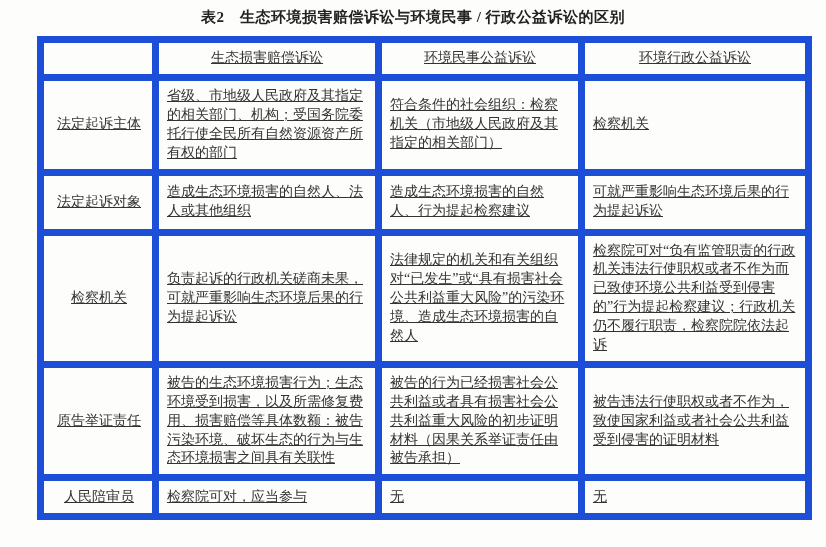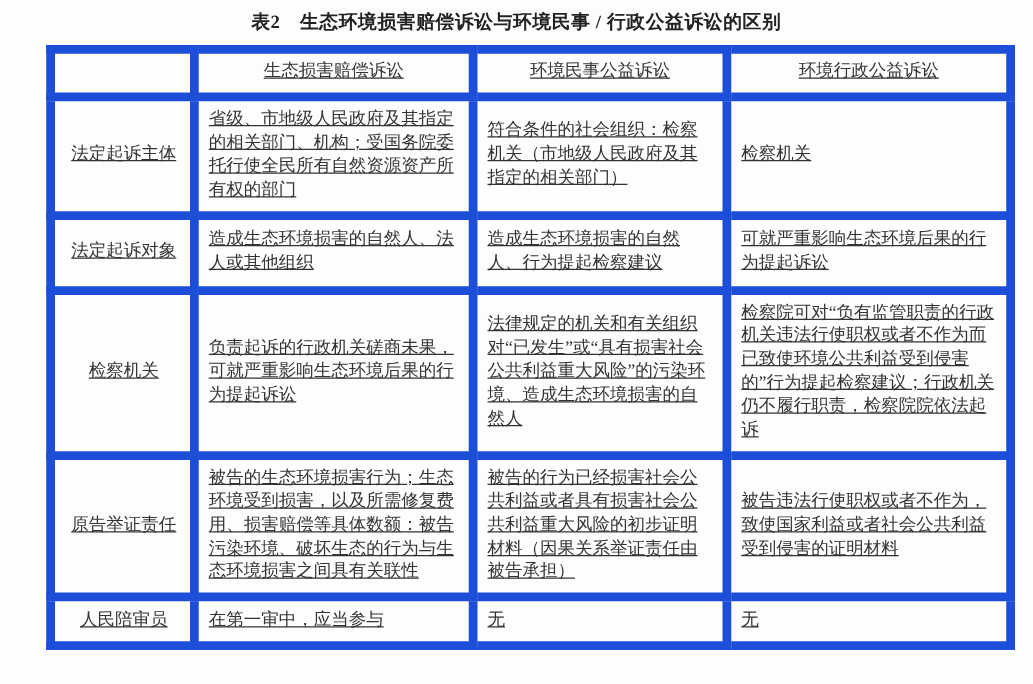--- a/index.html
+++ b/index.html
@@ -104,20 +104,20 @@
         <td>检察院可对“负有监管职责的行政机关违法行使职权或者不作为而已致使环境公共利益受到侵害的”行为提起检察建议；行政机关仍不履行职责，检察院院依法起诉</td>
       </tr>
       <tr class="r4">
         <th>原告举证责任</th>
         <td>被告的生态环境损害行为；生态环境受到损害，以及所需修复费用、损害赔偿等具体数额：被告污染环境、破坏生态的行为与生态环境损害之间具有关联性</td>
         <td>被告的行为已经损害社会公共利益或者具有损害社会公共利益重大风险的初步证明材料（因果关系举证责任由被告承担）</td>
         <td>被告违法行使职权或者不作为，致使国家利益或者社会公共利益受到侵害的证明材料</td>
       </tr>
       <tr class="r5">
         <th>人民陪审员</th>
-        <td>在第一审中，应当参与</td>
+        <td>检察院可对，应当参与</td>
         <td>无</td>
         <td>无</td>
       </tr>
     </tbody>
   </table>
 
 </div>
 
 </body></html>

